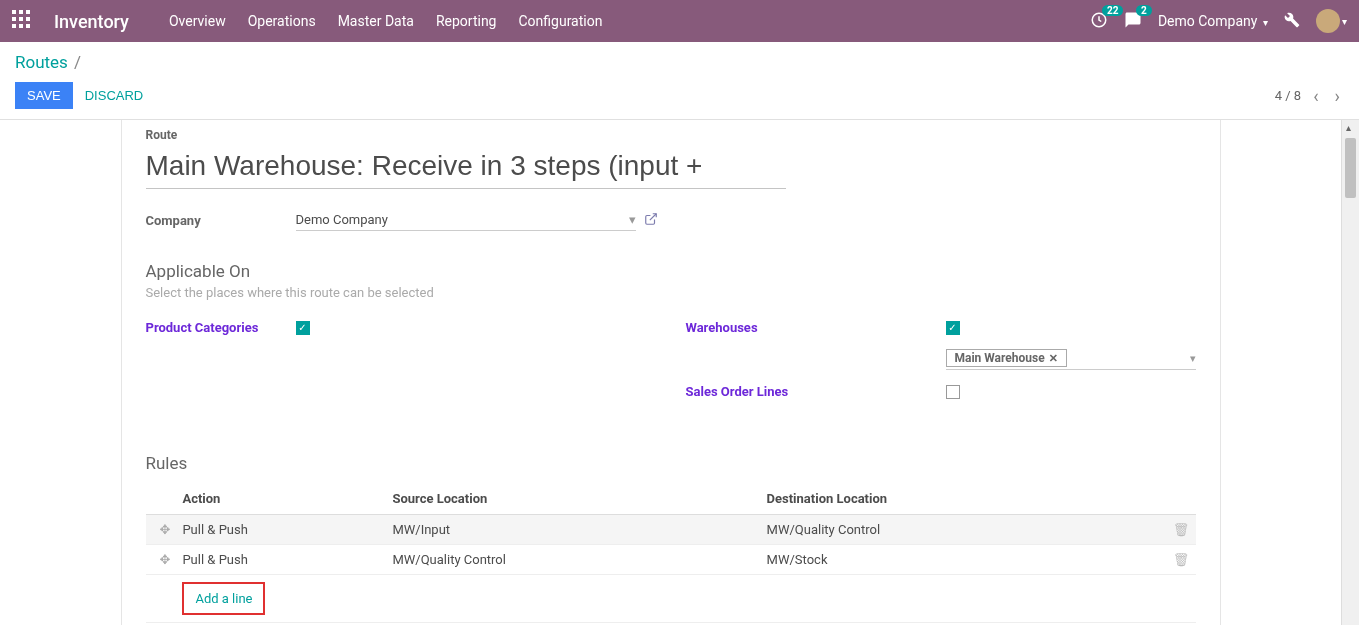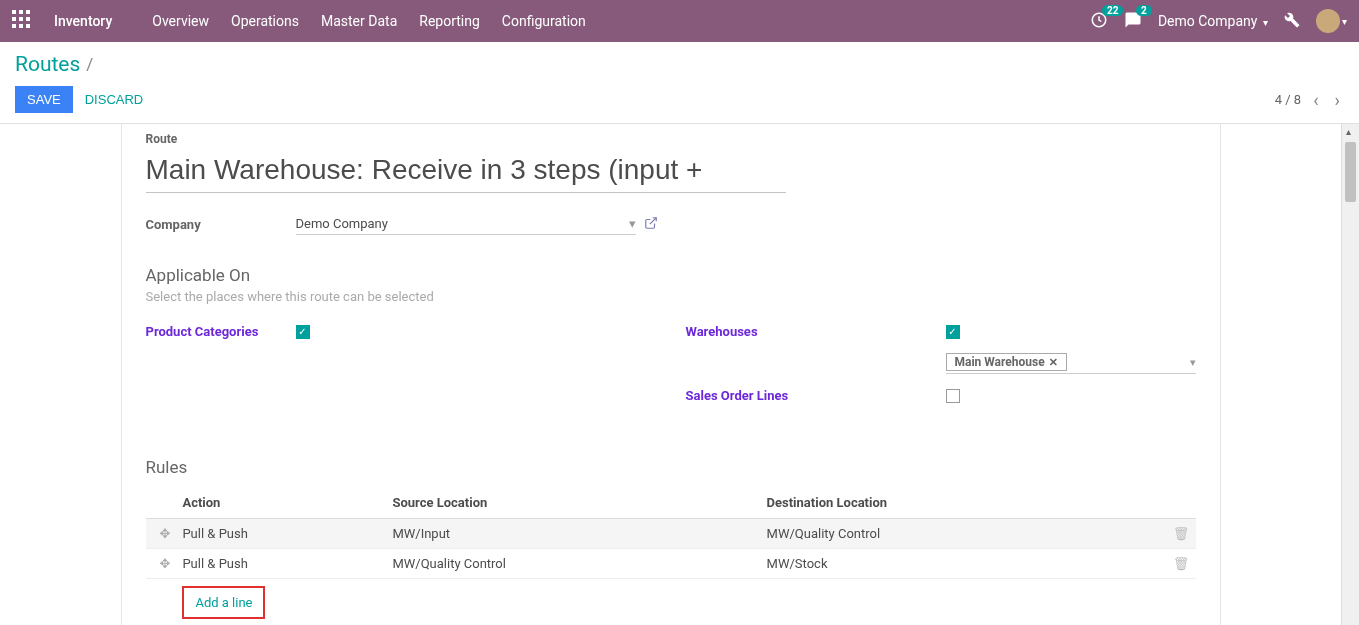--- a/index.html
+++ b/index.html
@@ -1,30 +1,30 @@
 <!DOCTYPE html>
 <html><head>
 <meta charset="utf-8">
 <style>
 * { box-sizing: border-box; margin: 0; padding: 0; }
 body { font-family: -apple-system, BlinkMacSystemFont, "Segoe UI", Roboto, "Helvetica Neue", Arial, sans-serif; font-size: 13px; color: #4c4c4c; background: #fff; }
 .topbar { background: #875A7B; height: 42px; display: flex; align-items: center; padding: 0 12px; color: #fff; }
 .apps-icon { width: 22px; height: 22px; display: grid; grid-template-columns: repeat(3,4px); grid-template-rows: repeat(3,4px); gap: 3px; margin-right: 20px; cursor: pointer; }
 .apps-icon span { background: #fff; width: 4px; height: 4px; }
-.brand { font-size: 14px; font-weight: 500; margin-right: 40px; }
+.brand { font-size: 18px; font-weight: 500; margin-right: 40px; }
 .nav-menu { display: flex; gap: 22px; }
 .nav-item { color: #fff; font-size: 14px; cursor: pointer; }
 .topbar-right { margin-left: auto; display: flex; align-items: center; gap: 16px; }
 .notif { position: relative; cursor: pointer; }
 .notif-badge { background: #00A09D; color: #fff; border-radius: 8px; padding: 0 5px; font-size: 10px; font-weight: bold; position: absolute; top: -6px; left: 12px; }
 .company-name { font-size: 14px; cursor: pointer; }
 .avatar { width: 24px; height: 24px; border-radius: 50%; background: #c9a97a; display: inline-block; cursor: pointer; }
 .caret { font-size: 10px; margin-left: 2px; }
 .breadcrumb-row { padding: 10px 15px 4px; display: flex; align-items: center; }
-.breadcrumb-link { color: #00A09D; font-size: 21px; cursor: pointer; }
+.breadcrumb-link { color: #00A09D; font-size: 17px; cursor: pointer; }
 .breadcrumb-sep { color: #888; margin: 0 6px; font-size: 17px; }
 .breadcrumb-current { color: #888; font-size: 17px; }
 .action-row { padding: 6px 15px 10px; display: flex; align-items: center; border-bottom: 1px solid #e0e0e0; }
 .btn-save { background: #3b82f6; color: #fff; border: none; padding: 6px 12px; font-size: 13px; font-weight: 500; cursor: pointer; margin-right: 12px; }
 .btn-discard { color: #00A09D; background: none; border: none; font-size: 13px; font-weight: 500; cursor: pointer; }
 .pager { margin-left: auto; color: #666; font-size: 13px; display: flex; align-items: center; gap: 8px; }
 .pager-arrow { color: #888; font-size: 18px; cursor: pointer; padding: 0 4px; }
 .content-wrap { display: flex; }
 .form-sheet { background: #fff; margin: 0 auto; width: 1100px; padding: 8px 24px 20px; border-left: 1px solid #e5e5e5; border-right: 1px solid #e5e5e5; position: relative; }
 .scroll-gutter { width: 18px; background: #f0f0f0; border-left: 1px solid #ddd; position: relative; }

